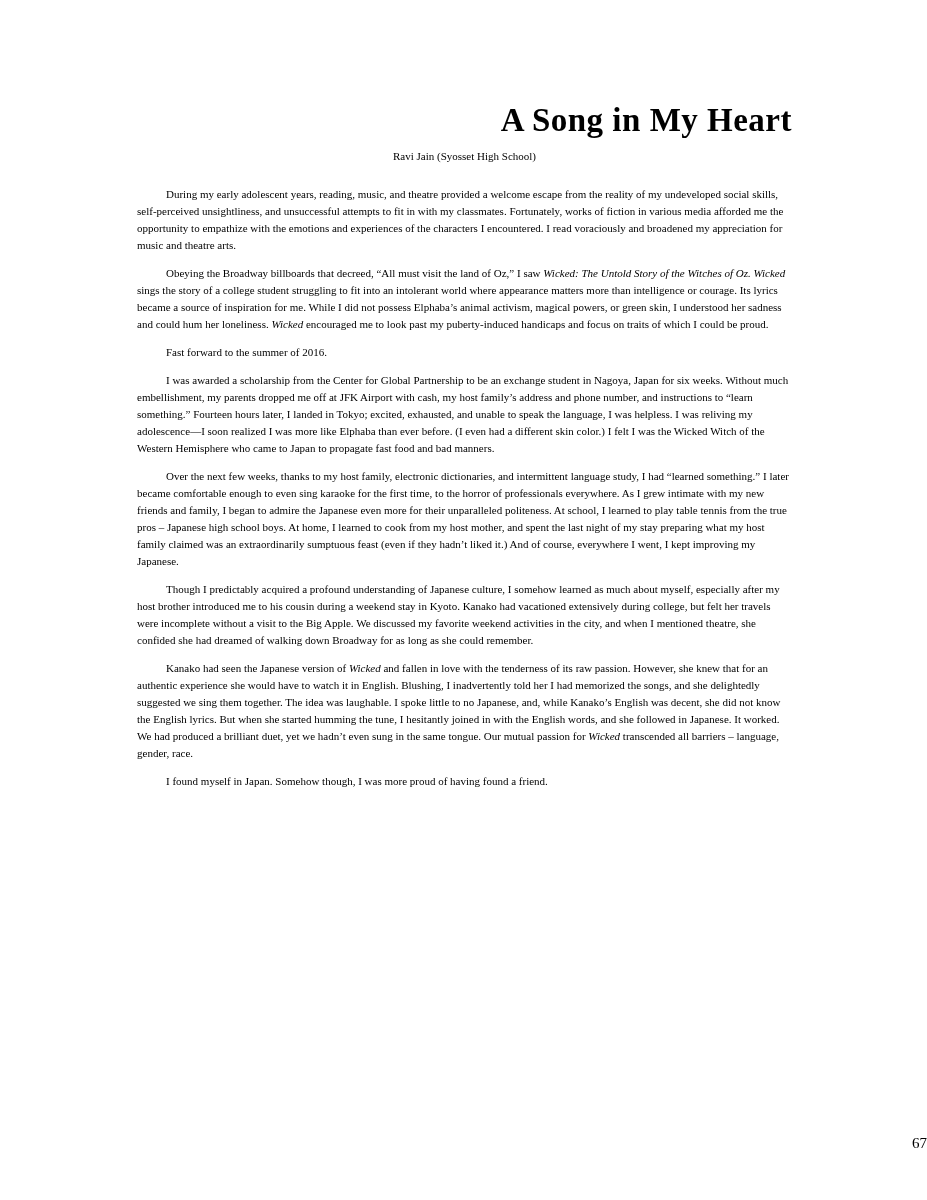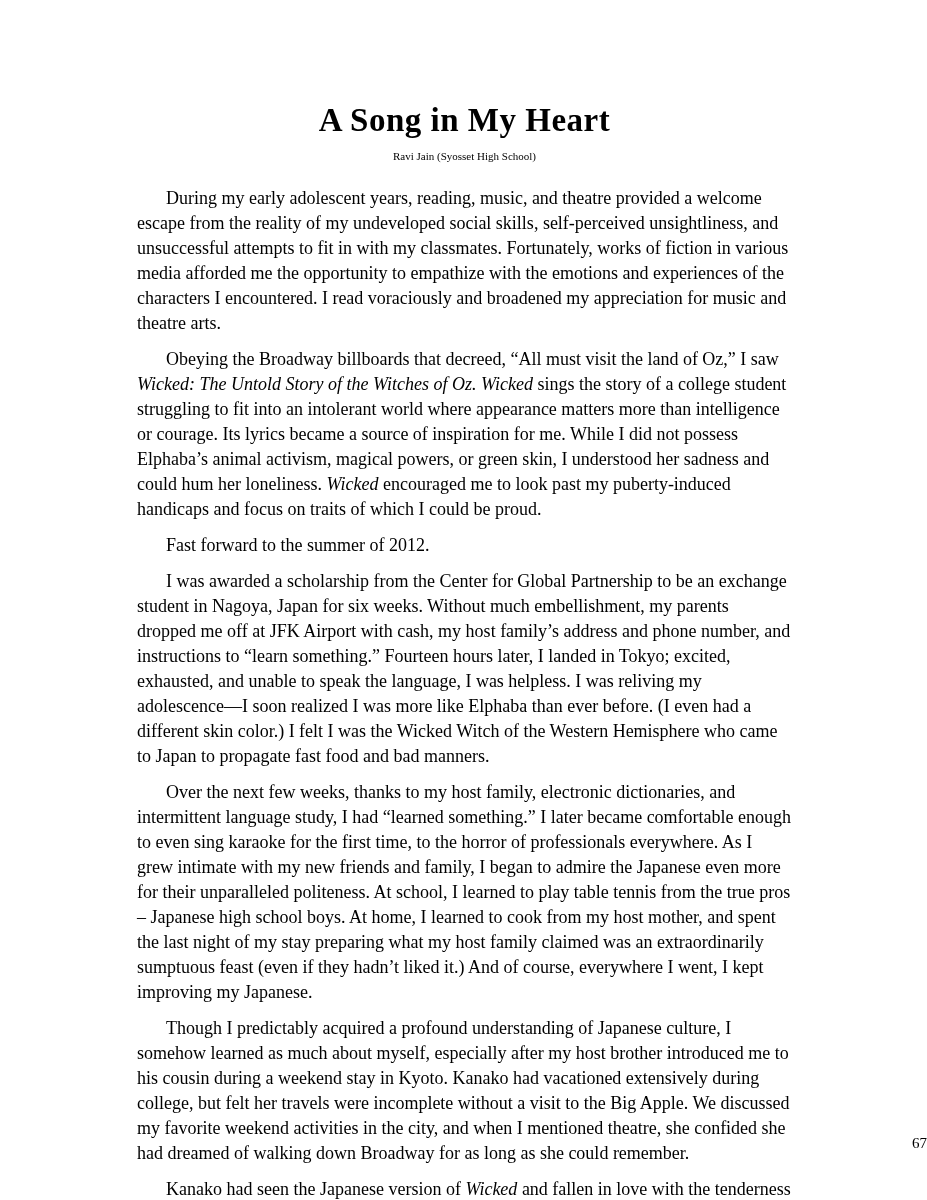--- a/index.html
+++ b/index.html
@@ -17,33 +17,33 @@
   .content {
     position: absolute;
     left: 137px;
     right: 135px;
     top: 102px;
   }
   .title {
     font-size: 33px;
     line-height: 36px;
     font-weight: bold;
-    text-align: center;
+    text-align: right;
     margin: 0 0 12px 0;
     letter-spacing: 0.5px;
   }
   .byline {
     font-size: 11px;
     font-weight: normal;
     text-align: center;
     margin: 0 0 24px 0;
   }
   .para {
-    font-size: 18px;
-    line-height: 25px;
+    font-size: 11px;
+    line-height: 17px;
     margin: 0 0 11px 0;
     text-indent: 29px;
     text-align: left;
   }
   .para .run-italic { font-style: italic; }
   .page-number {
     position: absolute;
     bottom: 48px;
     left: 0;
     width: 100%;
@@ -54,21 +54,22 @@
 </head>
 <body>
 
 <div class="page">
   <div class="content">
     <h1 class="title">A Song in My Heart</h1>
     <div class="byline">Ravi Jain (Syosset High School)</div>
     <div id="essay-body">
         <p class="para"><span>During my early adolescent years, reading, music, and theatre provided a welcome escape from the reality of my undeveloped social skills, self-perceived unsightliness, and unsuccessful attempts to fit in with my classmates. Fortunately, works of fiction in various media afforded me the opportunity to empathize with the emotions and experiences of the characters I encountered. I read voraciously and broadened my appreciation for music and theatre arts.</span></p>
         <p class="para"><span>Obeying the Broadway billboards that decreed, “All must visit the land of Oz,” I saw </span><span class="run-italic">Wicked: The Untold Story of the Witches of Oz. Wicked</span><span> sings the story of a college student struggling to fit into an intolerant world where appearance matters more than intelligence or courage. Its lyrics became a source of inspiration for me. While I did not possess Elphaba’s animal activism, magical powers, or green skin, I understood her sadness and could hum her loneliness. </span><span class="run-italic">Wicked</span><span> encouraged me to look past my puberty-induced handicaps and focus on traits of which I could be proud.</span></p>
-        <p class="para"><span>Fast forward to the summer of 2012.</span></p>
+        <p class="para"><span>Fast forward to the summer of 2016.</span></p>
         <p class="para"><span>I was awarded a scholarship from the Center for Global Partnership to be an exchange student in Nagoya, Japan for six weeks. Without much embellishment, my parents dropped me off at JFK Airport with cash, my host family’s address and phone number, and instructions to “learn something.” Fourteen hours later, I landed in Tokyo; excited, exhausted, and unable to speak the language, I was helpless. I was reliving my adolescence—I soon realized I was more like Elphaba than ever before. (I even had a different skin color.) I felt I was the Wicked Witch of the Western Hemisphere who came to Japan to propagate fast food and bad manners.</span></p>
         <p class="para"><span>Over the next few weeks, thanks to my host family, electronic dictionaries, and intermittent language study, I had “learned something.” I later became comfortable enough to even sing karaoke for the first time, to the horror of professionals everywhere. As I grew intimate with my new friends and family, I began to admire the Japanese even more for their unparalleled politeness. At school, I learned to play table tennis from the true pros – Japanese high school boys. At home, I learned to cook from my host mother, and spent the last night of my stay preparing what my host family claimed was an extraordinarily sumptuous feast (even if they hadn’t liked it.) And of course, everywhere I went, I kept improving my Japanese.</span></p>
         <p class="para"><span>Though I predictably acquired a profound understanding of Japanese culture, I somehow learned as much about myself, especially after my host brother introduced me to his cousin during a weekend stay in Kyoto. Kanako had vacationed extensively during college, but felt her travels were incomplete without a visit to the Big Apple. We discussed my favorite weekend activities in the city, and when I mentioned theatre, she confided she had dreamed of walking down Broadway for as long as she could remember.</span></p>
         <p class="para"><span>Kanako had seen the Japanese version of </span><span class="run-italic">Wicked</span><span> and fallen in love with the tenderness of its raw passion. However, she knew that for an authentic experience she would have to watch it in English. Blushing, I inadvertently told her I had memorized the songs, and she delightedly suggested we sing them together. The idea was laughable. I spoke little to no Japanese, and, while Kanako’s English was decent, she did not know the English lyrics. But when she started humming the tune, I hesitantly joined in with the English words, and she followed in Japanese. It worked. We had produced a brilliant duet, yet we hadn’t even sung in the same tongue. Our mutual passion for </span><span class="run-italic">Wicked</span><span> transcended all barriers – language, gender, race.</span></p>
+        <p class="para"><span>I found myself in Japan. Somehow though, I was more proud of having found a friend.</span></p>
       </div>
   </div>
   <div class="page-number">67</div>
 </div>
 
 </body></html>

